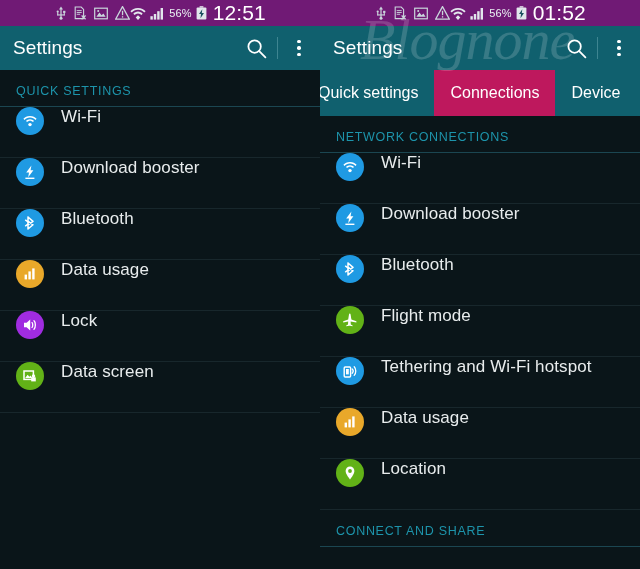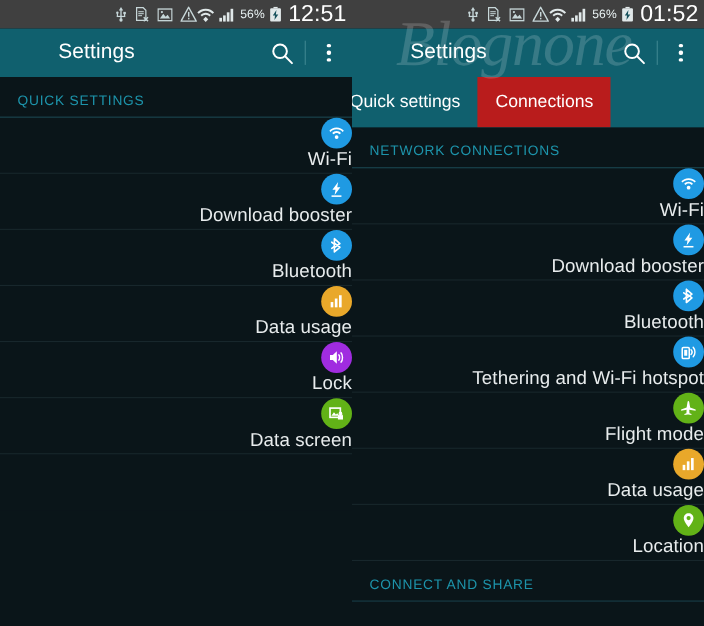--- a/index.html
+++ b/index.html
@@ -7,65 +7,65 @@
     width:640px; height:569px;
     background:#0a1419;
     font-family:"Liberation Sans", sans-serif;
     overflow:hidden;
   }
   .screen { position:relative; width:640px; height:569px; display:flex; }
   .panel { position:relative; width:320px; height:569px; overflow:hidden; background:#0a1519; }
 
   
   .statusbar {
-    height:26px; background:#404040; position:relative;
-    display:flex; align-items:center; justify-content:flex-end;
+    height:26px; background:#701a75; position:relative;
+    display:flex; align-items:center; justify-content:center;
     padding:0 5px 0 6px; flex:0 0 auto;
   }
   .status-left { display:flex; align-items:center; gap:7px; }
   .status-right { display:flex; align-items:center; gap:4px; }
   .sb-icon { display:block; opacity:.95; }
   .sb-text { color:#e9f2f3; font-size:11px; letter-spacing:.2px; }
   .sb-time { color:#ffffff; font-size:21px; letter-spacing:.1px; padding-left:2px; }
 
   
   .actionbar {
     height:44px; background:#10606e; position:relative;
     display:flex; align-items:center; flex:0 0 auto; z-index:3;
   }
-  .ab-title { color:#ffffff; font-size:19px; padding-left:13px; letter-spacing:.1px; flex:1;margin-left:40px; }
+  .ab-title { color:#ffffff; font-size:19px; padding-left:13px; letter-spacing:.1px; flex:1; }
   .ab-actions { display:flex; align-items:center; height:100%; }
   .ab-btn { width:42px; height:100%; display:flex; align-items:center; justify-content:center; }
   .ab-sep { width:1px; height:22px; background:#3e8591; }
   .dots { display:flex; flex-direction:column; gap:3px; align-items:center; }
   .dots i { width:3.5px; height:3.5px; background:#fff; border-radius:50%; display:block; }
 
   
   .watermark {
     position:absolute; top:6px; left:40px;
     font-family:"Liberation Serif", serif; font-style:italic;
     font-size:58px; color:rgba(255,255,255,0.17);
     white-space:nowrap; pointer-events:none; z-index:4; letter-spacing:-1px;
   }
 
   
   .tabs { height:46px; background:#10606e; display:flex; align-items:stretch; flex:0 0 auto; overflow:hidden; }
   .tab {
     display:flex; align-items:center; justify-content:center;
     color:#ffffff; font-size:16px; white-space:nowrap; padding:0 16px;
   }
-  .tab.active { background:#b91c1c; }
+  .tab.active { background:#be185d; }
 
   
   .content { flex:1; overflow:hidden; position:relative; background:#0a1519; }
   .section-header {
     color:#1d94ab; font-size:12.5px; letter-spacing:.7px;
     padding:14px 0 8px 16px; border-bottom:1px solid #1b4651;
   }
-  .row { height:51px; display:flex; align-items:flex-end; padding-left:16px; border-bottom:1px solid #18272c;flex-direction:column; }
+  .row { height:51px; display:flex; align-items:flex-start; padding-left:16px; border-bottom:1px solid #18272c; }
   .row:last-child { border-bottom:none; }
   .row-icon {
     width:28px; height:28px; border-radius:50%; flex:0 0 auto;
     display:flex; align-items:center; justify-content:center;
   }
   .row-label { color:#e8eced; font-size:17px; padding-left:17px; letter-spacing:.1px; }
 
   
   .c-blue   { background:#1f9ae3; }
   .c-orange { background:#e9a82a; }
@@ -344,20 +344,23 @@
     </div>
 
     <div class="tabs">
       <div class="tabstrip-inner">
         <div class="tab">
           <span>Quick settings</span>
         </div>
         <div class="tab active">
           <span>Connections</span>
         </div>
+        <div class="tab">
+          <span>Device</span>
+        </div>
       </div>
     </div>
 
     <div class="content">
       <div class="section-header">NETWORK CONNECTIONS</div>
 
       <div class="row">
         <span class="row-icon c-blue">
           <svg class="ic" width="18" height="18" viewBox="0 0 18 18">
               <g fill="#fff">
@@ -383,44 +386,44 @@
       </div>
 
       <div class="row">
         <span class="row-icon c-blue">
           <svg class="ic" width="18" height="18" viewBox="0 0 18 18">
             <path d="M7.0 3.0 L12.0 7.4 L7.0 11.0 M7.0 7.0 L12.0 10.8 L7.0 15.0 L7.0 3.0" fill="none" stroke="#fff" stroke-width="1.5" stroke-linejoin="round" stroke-linecap="round"></path>
             <path d="M4.6 6.2 L7.0 7.9 M4.6 11.8 L7.0 10.1" fill="none" stroke="#fff" stroke-width="1.5" stroke-linecap="round"></path>
           </svg>
         </span>
         <span class="row-label">Bluetooth</span>
+      </div>
+
+      <div class="row">
+        <span class="row-icon c-green">
+          <svg class="ic" width="18" height="18" viewBox="0 0 18 18">
+            <path d="M15.4 10.2 L10.4 8.4 L9.6 3.6 C9.5 3.0 9.2 2.6 8.8 2.6 C8.4 2.6 8.1 3.0 8.0 3.6 L7.2 8.4 L2.2 10.2 V11.5 L7.2 10.6 L7.0 13.6 L5.2 14.4 V15.3 L8.2 14.8 L8.8 14.8 L11.6 15.3 V14.4 L9.8 13.6 L9.6 10.6 L15.4 11.5 Z" fill="#fff"></path>
+          </svg>
+        </span>
+        <span class="row-label">Flight mode</span>
       </div>
 
       <div class="row">
         <span class="row-icon c-blue">
           <svg class="ic" width="18" height="18" viewBox="0 0 18 18">
             <rect x="3.2" y="5.0" width="6.4" height="10.0" rx="1" fill="none" stroke="#fff" stroke-width="1.4"></rect>
             <rect x="5.0" y="7.0" width="2.8" height="5.4" fill="#fff"></rect>
             <path d="M11.2 7.0 C12.4 8.2 12.4 10.0 11.2 11.2" fill="none" stroke="#fff" stroke-width="1.3" stroke-linecap="round"></path>
             <path d="M13.2 4.8 C15.3 6.9 15.3 11.3 13.2 13.4" fill="none" stroke="#fff" stroke-width="1.3" stroke-linecap="round"></path>
           </svg>
         </span>
         <span class="row-label">Tethering and Wi-Fi hotspot</span>
       </div>
 
       <div class="row">
-        <span class="row-icon c-green">
-          <svg class="ic" width="18" height="18" viewBox="0 0 18 18">
-            <path d="M15.4 10.2 L10.4 8.4 L9.6 3.6 C9.5 3.0 9.2 2.6 8.8 2.6 C8.4 2.6 8.1 3.0 8.0 3.6 L7.2 8.4 L2.2 10.2 V11.5 L7.2 10.6 L7.0 13.6 L5.2 14.4 V15.3 L8.2 14.8 L8.8 14.8 L11.6 15.3 V14.4 L9.8 13.6 L9.6 10.6 L15.4 11.5 Z" fill="#fff"></path>
-          </svg>
-        </span>
-        <span class="row-label">Flight mode</span>
-      </div>
-
-      <div class="row">
         <span class="row-icon c-orange">
           <svg class="ic" width="18" height="18" viewBox="0 0 18 18">
               <g fill="#fff">
             <rect x="3.6" y="9.6" width="2.4" height="4.8"></rect>
             <rect x="7.4" y="6.4" width="2.4" height="8.0"></rect>
             <rect x="11.2" y="3.4" width="2.4" height="11.0"></rect>
           </g>
             </svg>
         </span>
         <span class="row-label">Data usage</span>

